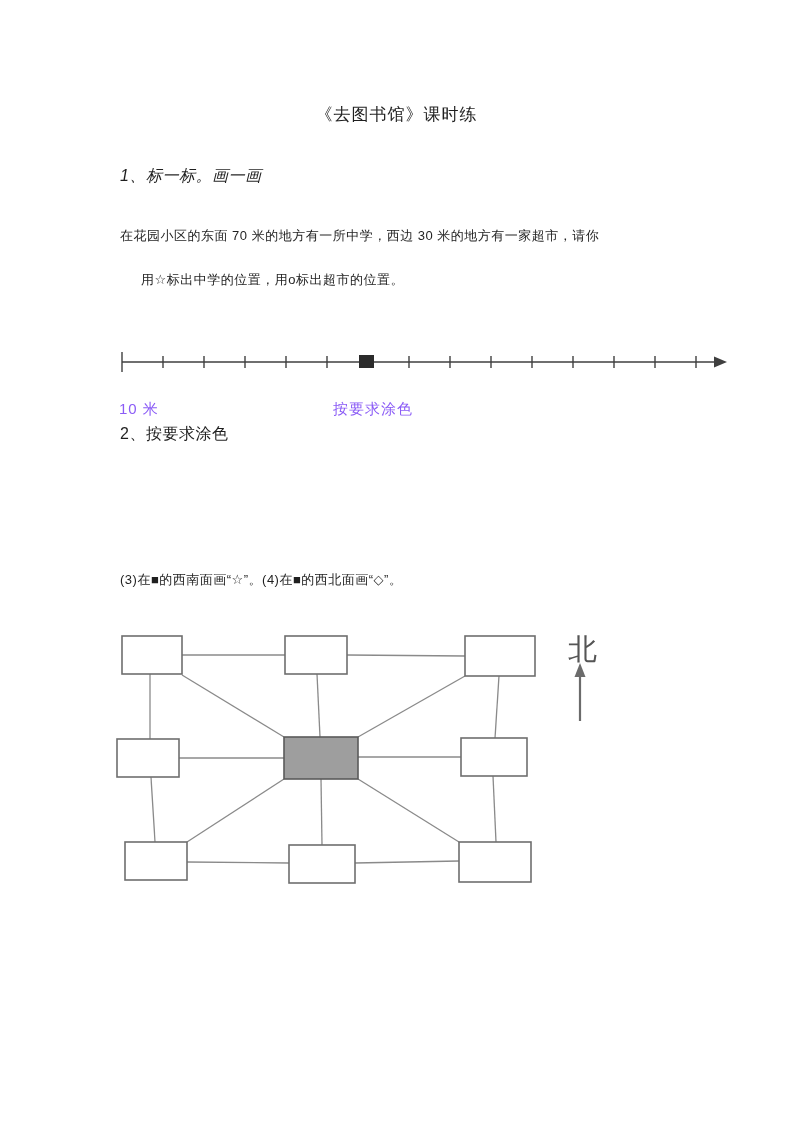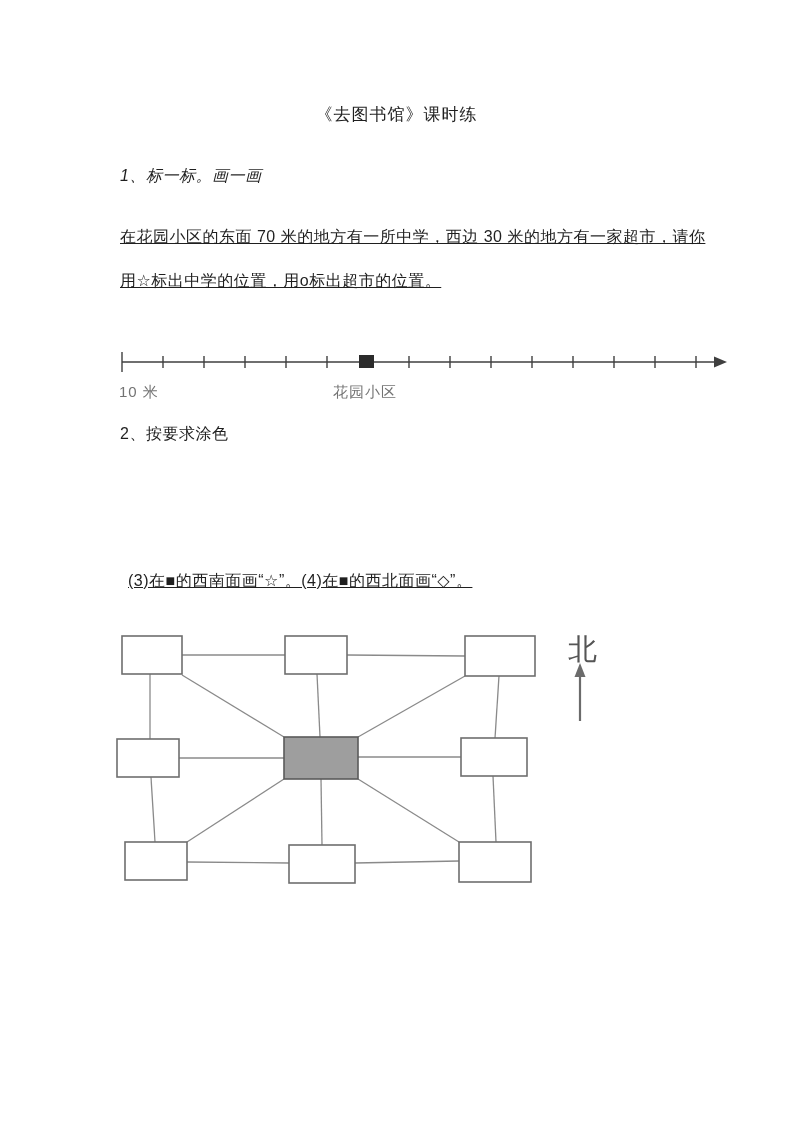--- a/index.html
+++ b/index.html
@@ -25,43 +25,43 @@
     font-size: 17px;
     letter-spacing: 1px;
   }
   .heading {
     left: 120px;
     font-size: 16px;
     letter-spacing: 0.5px;
   }
   .bodytext {
     left: 120px;
-    font-size: 16px;
+    font-size: 13px;
     letter-spacing: 0.5px;
     white-space: nowrap;
-    text-decoration: underline;
   }
   .graylabel {
     font-size: 15px;
-    color: #737373;
+    color: #8b5cf6;
     letter-spacing: 1px;
     white-space: nowrap;
+    margin-top: 17px;
   }
   svg { display: block; }
 </style>
 </head>
 <body>
 
 <div class="page">
 
   <div class="abs title">《去图书馆》课时练</div>
 
   <div class="abs heading" style="top:166px;font-style:italic;">1、标一标。画一画</div>
   <div class="abs bodytext" style="top:227px;">在花园小区的东面 70 米的地方有一所中学，西边 30 米的地方有一家超市，请你</div>
-  <div class="abs bodytext" style="top:271px;">用☆标出中学的位置，用o标出超市的位置。</div>
+  <div class="abs bodytext" style="top:271px;margin-left:21px;">用☆标出中学的位置，用o标出超市的位置。</div>
 
   <svg class="abs" style="left:110px; top:344px;" width="628" height="36" viewBox="0 0 628 36">
     <g stroke="#3f3f3f" stroke-width="1.4">
 
       <line x1="12" y1="18" x2="604" y2="18"></line>
 
       <g>
         <line x1="12" y1="8" x2="12" y2="28"></line>
         <line x1="53" y1="12" x2="53" y2="24"></line>
         <line x1="94" y1="12" x2="94" y2="24"></line>
@@ -78,24 +78,24 @@
         <line x1="586" y1="12" x2="586" y2="24"></line>
       </g>
     </g>
 
     <rect x="249" y="11" width="15" height="13" fill="#2b2b2b"></rect>
 
     <polygon points="604,12.5 617,18 604,23.5" fill="#3f3f3f"></polygon>
   </svg>
 
   <div class="abs graylabel" style="left:119px; top:383px;">10 米</div>
-  <div class="abs graylabel" style="left:333px; top:383px;">花园小区</div>
+  <div class="abs graylabel" style="left:333px; top:383px;">按要求涂色</div>
 
   <div class="abs heading" style="top:424px;">2、按要求涂色</div>
-  <div class="abs bodytext" style="top:571px;margin-left:8px;">(3)在■的西南面画“☆”。(4)在■的西北面画“◇”。</div>
+  <div class="abs bodytext" style="top:571px;">(3)在■的西南面画“☆”。(4)在■的西北面画“◇”。</div>
 
   <svg class="abs" style="left:110px; top:625px;" width="510" height="272" viewBox="0 0 510 272">
 
     <g stroke="#8a8a8a" stroke-width="1.3">
 
       <line x1="72" y1="30" x2="175" y2="30"></line>
       <line x1="237" y1="30" x2="355" y2="31"></line>
 
       <line x1="77" y1="237" x2="179" y2="238"></line>
       <line x1="245" y1="238" x2="349" y2="236"></line>

